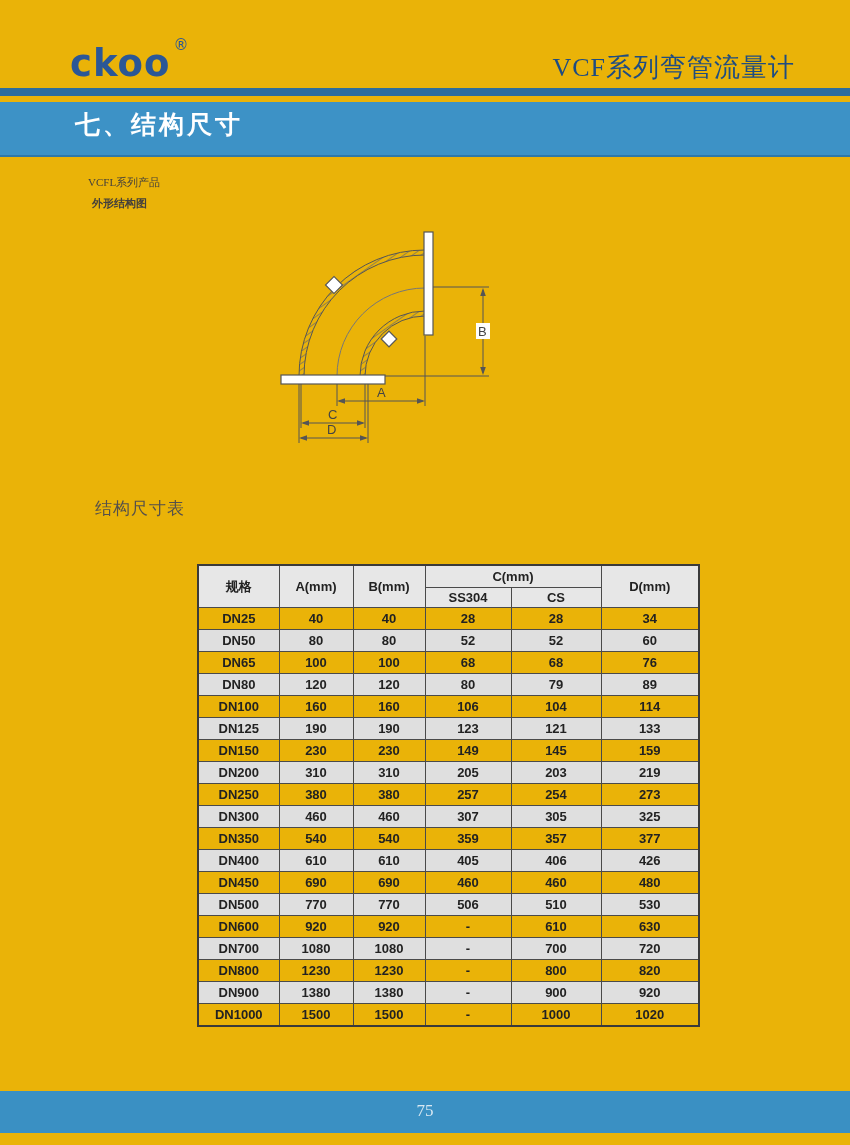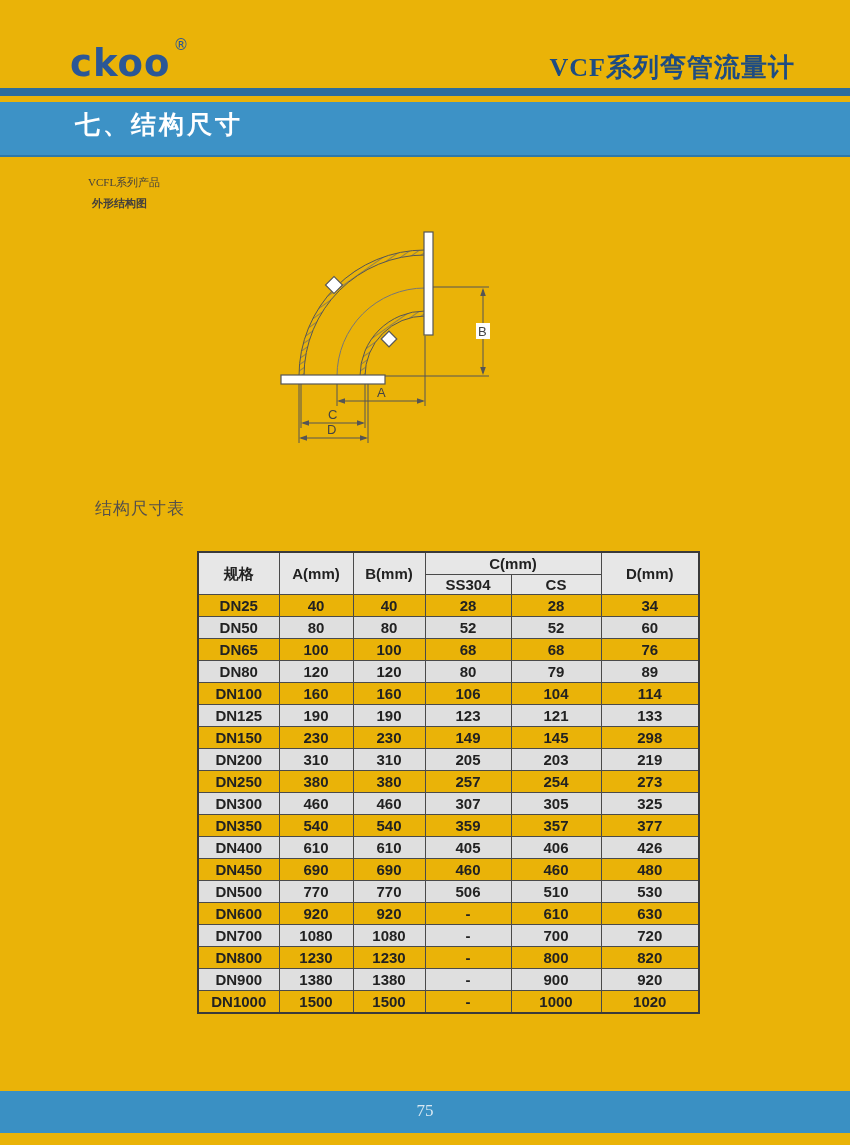--- a/index.html
+++ b/index.html
@@ -15,21 +15,21 @@
   }
   
   .logo{
     position:absolute;left:70px;top:36px;
     color:var(--logo-navy);font-weight:bold;font-size:37px;letter-spacing:1px;
     font-family:"DejaVu Sans",sans-serif;
   }
   .logo .reg{font-size:15px;font-weight:normal;vertical-align:26px;margin-left:3px;}
   .doc-title{
     position:absolute;right:55px;top:50px;
-    color:var(--title-navy);font-weight:bold;font-size:26px;letter-spacing:1px;
+    color:var(--title-navy);font-weight:normal;font-size:26px;letter-spacing:1px;
     font-family:"Liberation Serif",serif;
   }
   .top-rule{position:absolute;left:0;top:88px;width:850px;height:8px;background:var(--rule-blue);}
   .banner{
     position:absolute;left:0;top:102px;width:850px;height:55px;
     background:var(--banner-blue);border-bottom:2px solid #2f78a8;
     color:#fff;font-size:25px;font-weight:600;letter-spacing:3px;
     line-height:44px;padding-left:75px;box-sizing:border-box;
   }
   .fig-caption{
@@ -37,23 +37,23 @@
     font-family:"Liberation Serif",serif;font-size:11px;color:#44403c;line-height:21px;
   }
   .fig-caption .l2{padding-left:4px;font-weight:bold;}
   .diagram{position:absolute;left:268px;top:225px;}
   .table-caption{
     position:absolute;left:95px;top:497px;
     font-family:"Liberation Serif",serif;font-size:17px;color:#55504b;letter-spacing:1px;
   }
   
   table.dims{
-    position:absolute;left:197px;top:551px;
+    position:absolute;left:197px;top:564px;
     border-collapse:collapse;table-layout:fixed;
-    font-size:15px;color:#222;font-weight:600;padding-left:11px;
+    font-size:13px;color:#222;font-weight:600;padding-left:11px;
   }
   table.dims th,table.dims td{
     border:1px solid #4a4a4a;text-align:center;vertical-align:middle;
     padding:0;height:21px;line-height:21px;overflow:hidden;
   }
   table.dims{border:2px solid #3a3a3a;}
   table.dims th{background:var(--th-gray);font-weight:600;}
   table.dims thead tr.sub th{height:19px;line-height:19px;}
   table.dims tbody tr:nth-child(even){background:var(--stripe-gray);}
   .col-spec{width:81px;} .col-a{width:74px;} .col-b{width:72px;}
@@ -222,21 +222,21 @@
           <td>123</td>
           <td>121</td>
           <td>133</td>
         </tr>
         <tr>
           <td>DN150</td>
           <td>230</td>
           <td>230</td>
           <td>149</td>
           <td>145</td>
-          <td>298</td>
+          <td>159</td>
         </tr>
         <tr>
           <td>DN200</td>
           <td>310</td>
           <td>310</td>
           <td>205</td>
           <td>203</td>
           <td>219</td>
         </tr>
         <tr>

